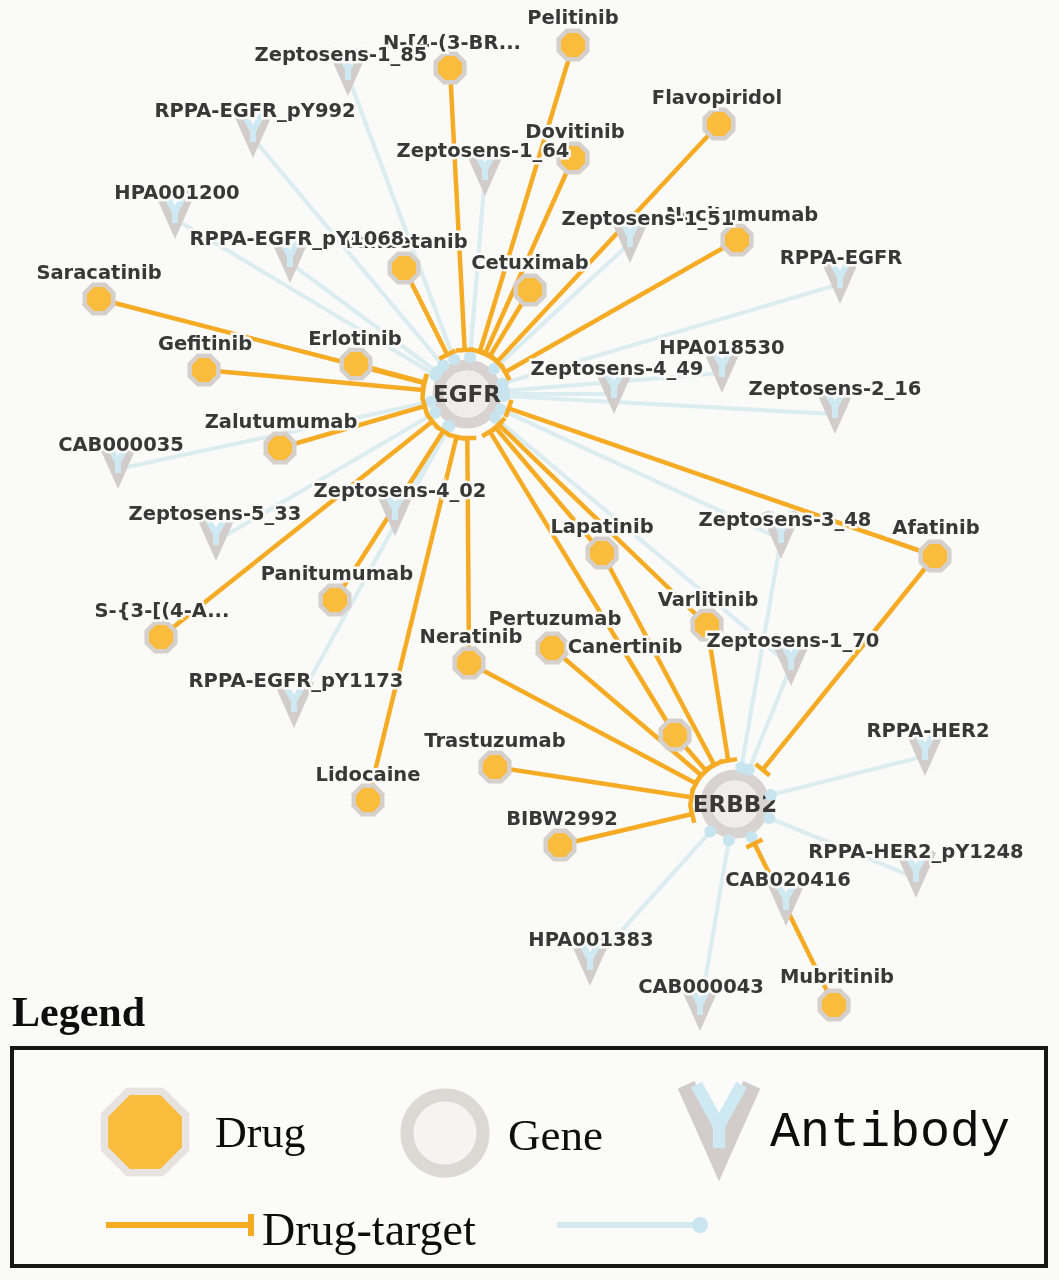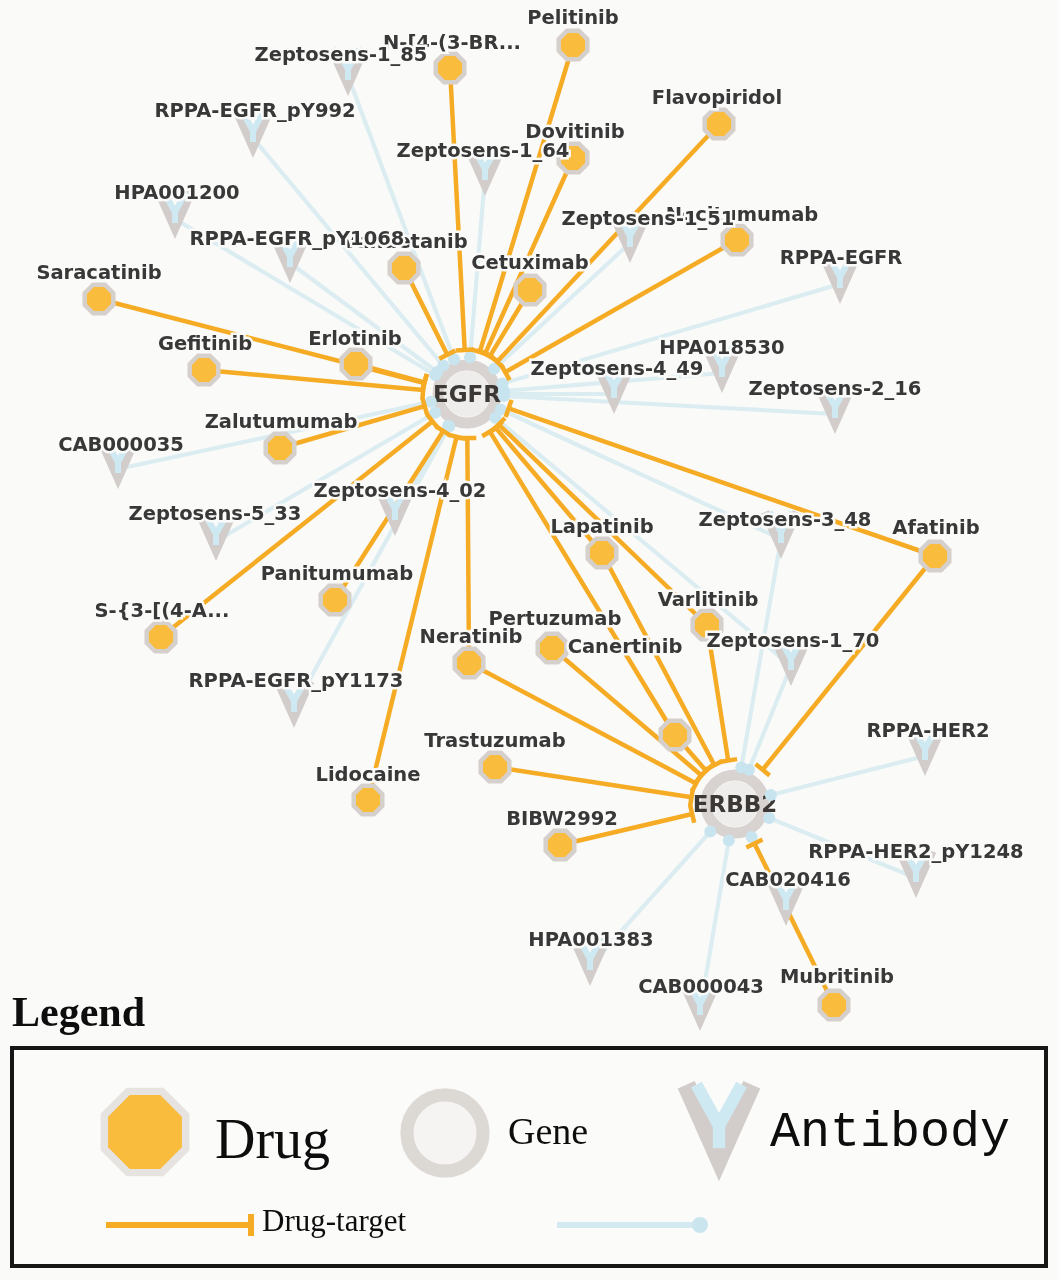--- a/index.html
+++ b/index.html
@@ -15,24 +15,24 @@
     font-family:"Liberation Serif", serif;font-weight:bold;font-size:42px;color:#0e0e0e;
   }
   .legend-box{
     position:absolute;left:10px;top:1046px;width:1038px;height:222px;
     border:4px solid #161616;box-sizing:border-box;background:#fbfbfa;
   }
   .legend-shape{position:absolute;}
   .legend-label{
     position:absolute;font-family:"Liberation Serif", serif;color:#0d0d0d;white-space:nowrap;
   }
-  .lbl-drug{left:215px;top:1107px;font-size:56px;}
-  .lbl-gene{left:508px;top:1109px;font-size:38px;font-family:Liberation Serif, serif;}
+  .lbl-drug{left:215px;top:1107px;font-size:44px;}
+  .lbl-gene{left:508px;top:1109px;font-size:45px;font-family:Liberation Serif, serif;}
   .lbl-antibody{left:770px;top:1104px;font-size:50px;font-family:Liberation Mono, monospace;}
-  .lbl-drugtarget{left:262px;top:1203px;font-size:31px;}
+  .lbl-drugtarget{left:262px;top:1203px;font-size:46px;}
   .lbl-antibodytarget{left:714px;top:1206px;font-size:44px;}
 </style>
 </head>
 <body>
 
 <div id="stage">
 
   <svg id="graph-svg" width="1059" height="1280" viewBox="0 0 1059 1280">
       <g>
         <line x1="348" y1="76" x2="454.0323200446434" y2="359.34687205207234" stroke="#dcedf2" stroke-width="4.2"></line>

